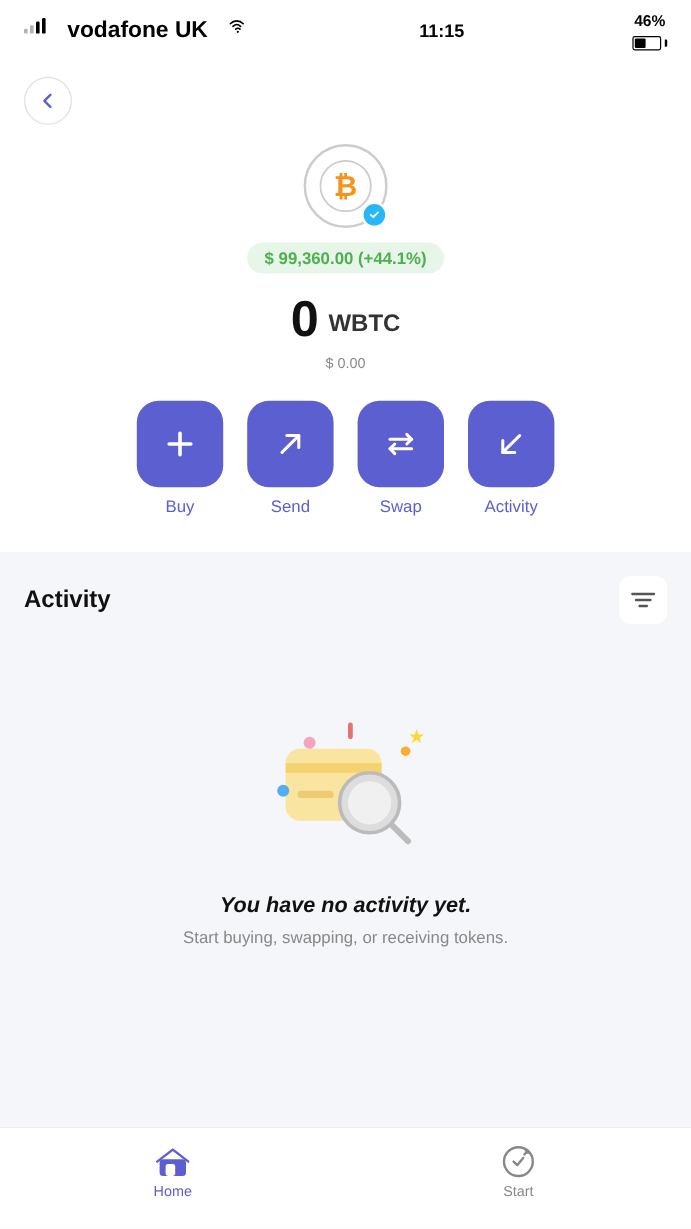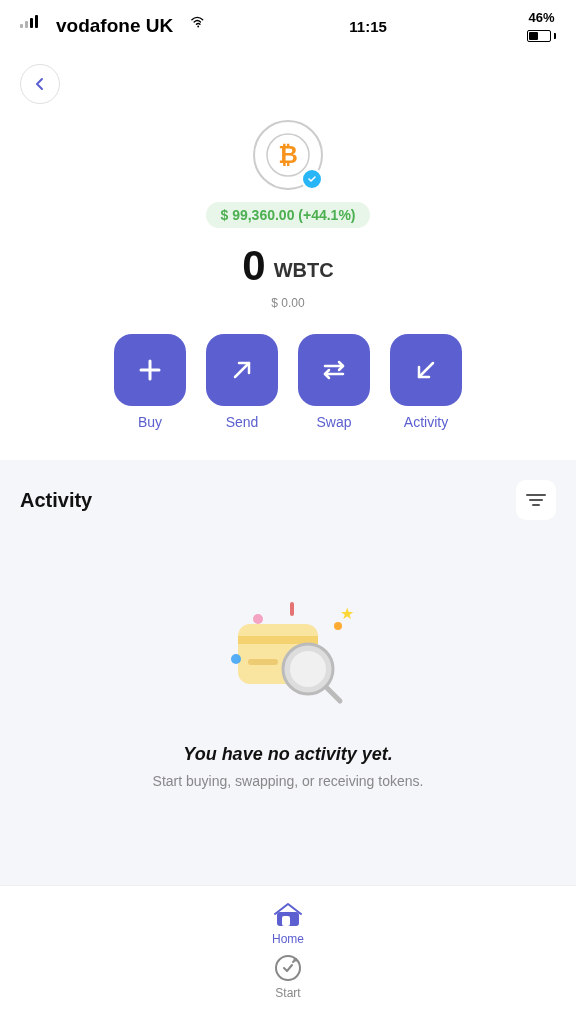--- a/index.html
+++ b/index.html
@@ -291,21 +291,20 @@
       color: #888;
       text-align: center;
     }
 
     
     .bottom-nav {
       background: #fff;
       border-top: 1px solid #eee;
       display: flex;
       padding: 10px 0 20px;
-      flex-direction: column;
     }
 
     .nav-item {
       flex: 1;
       display: flex;
       flex-direction: column;
       align-items: center;
       gap: 4px;
       cursor: pointer;
       padding: 4px 0;

